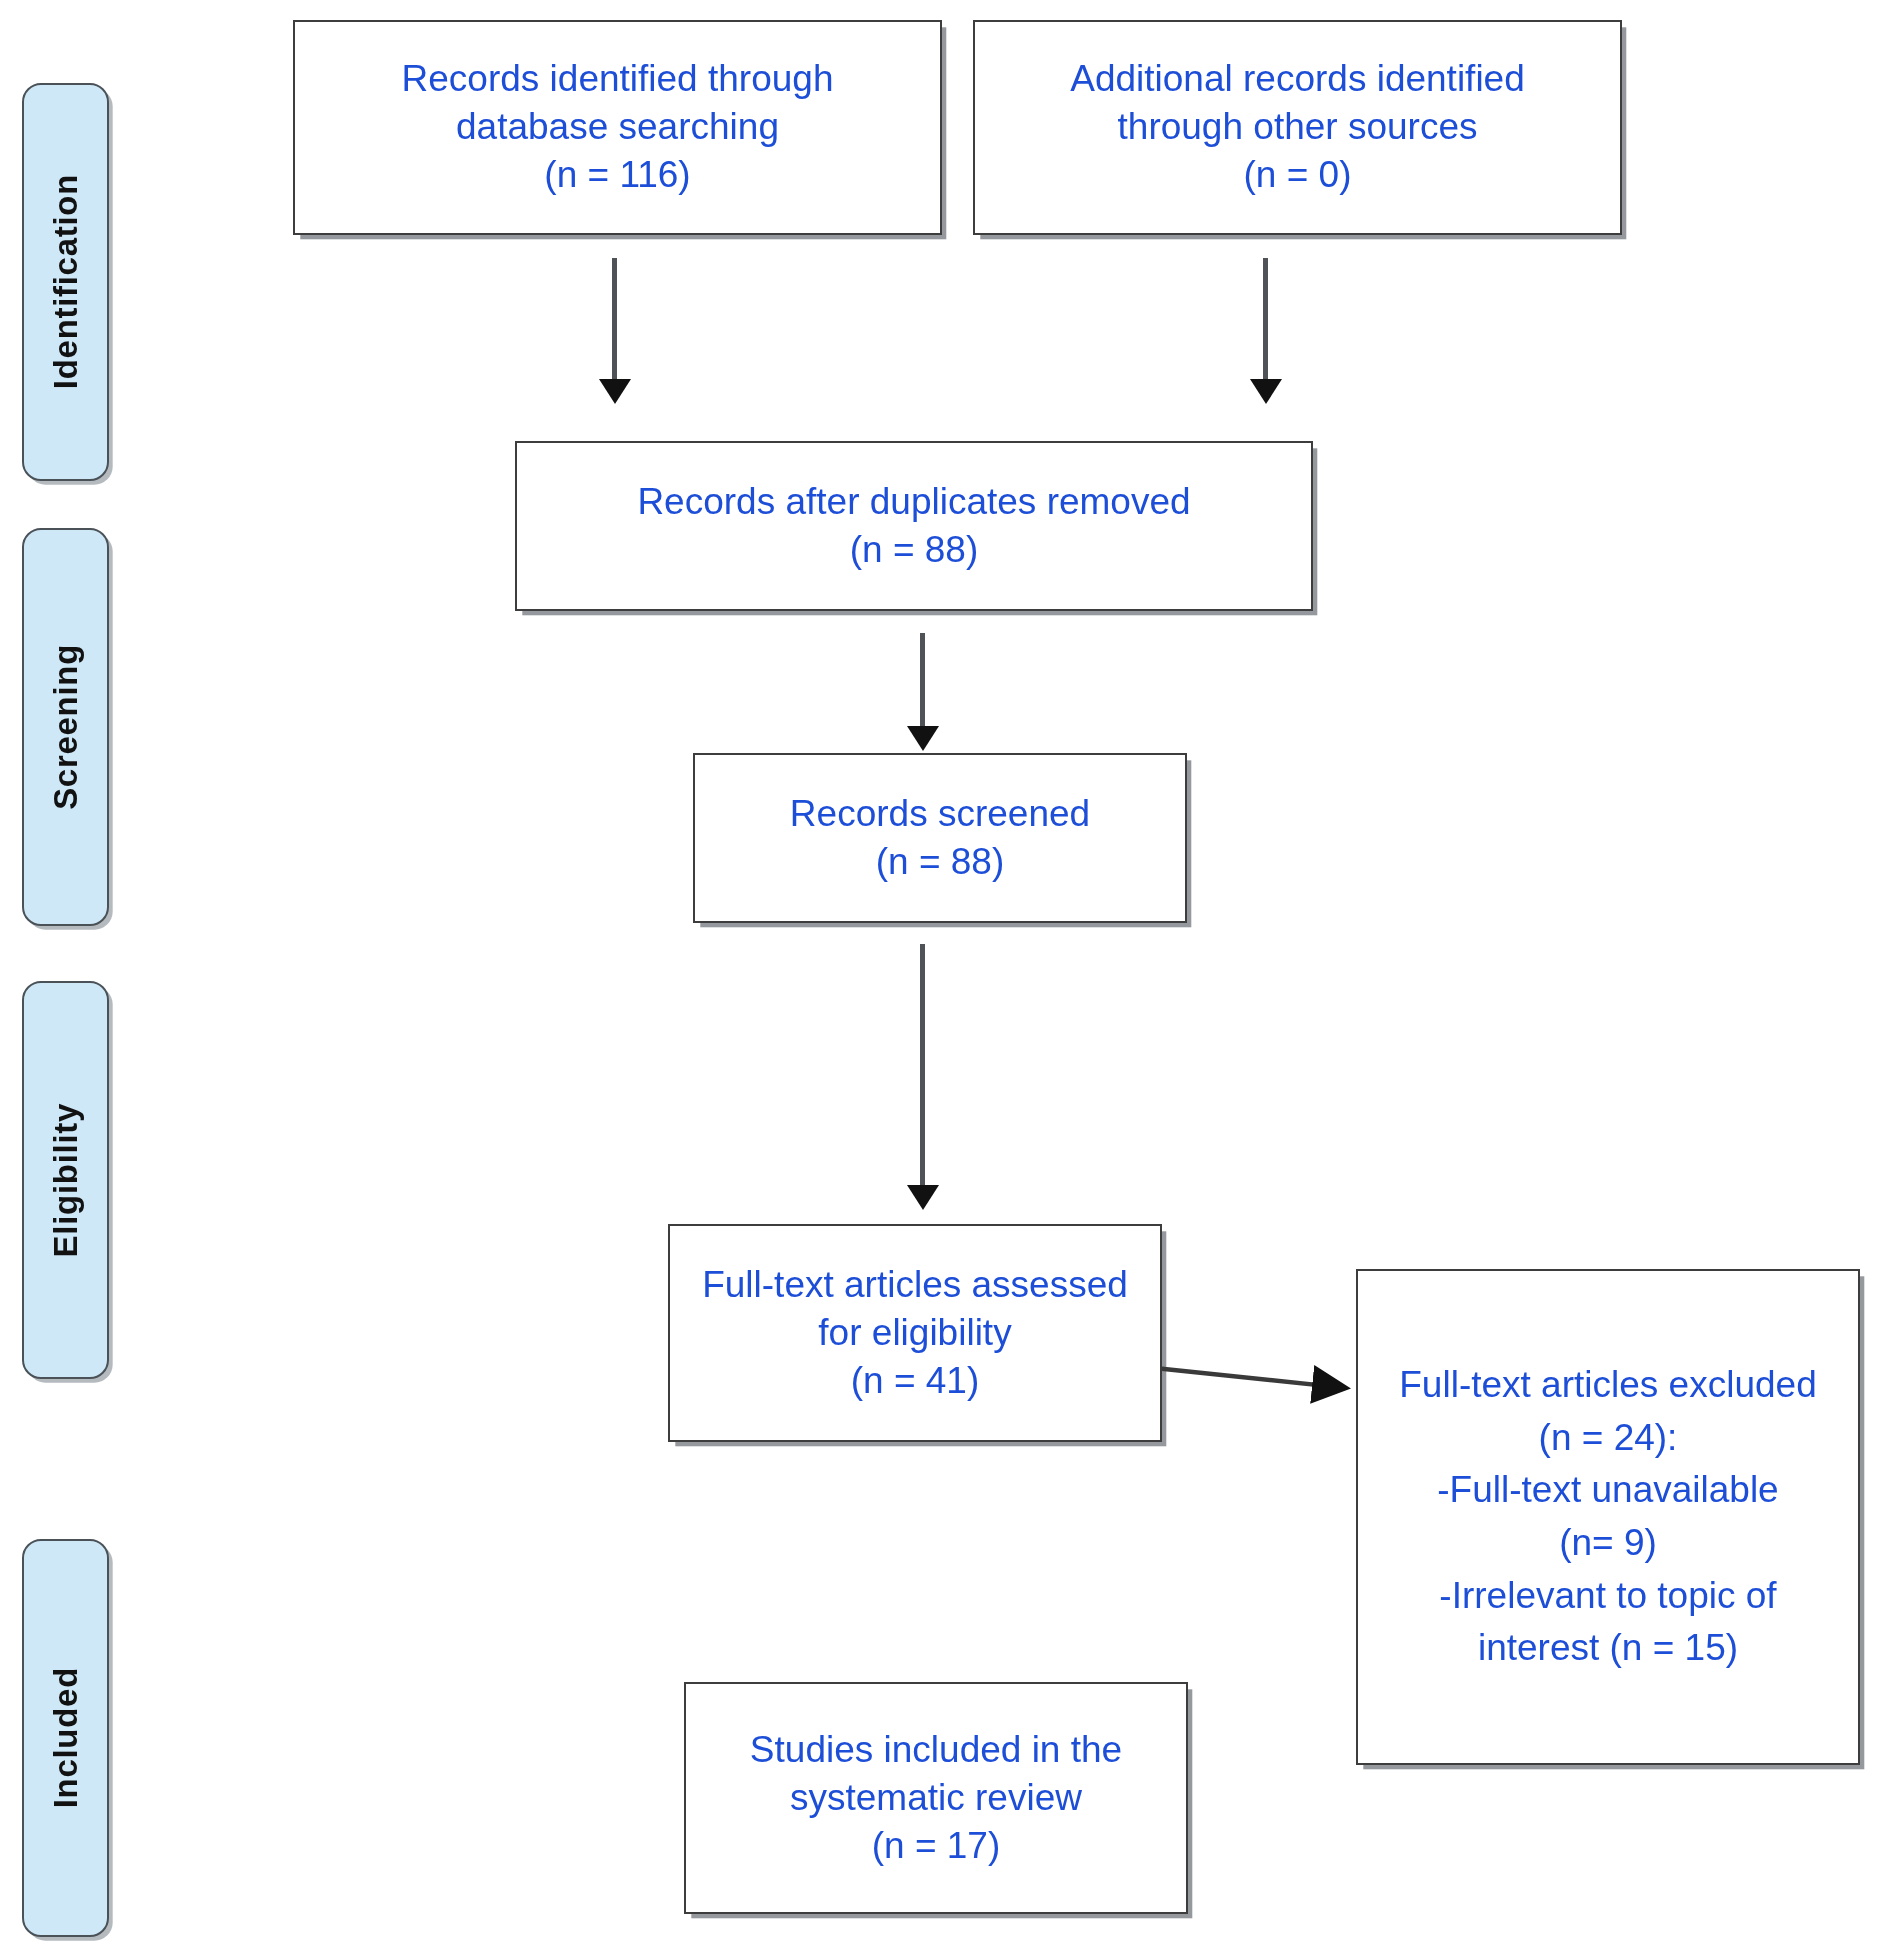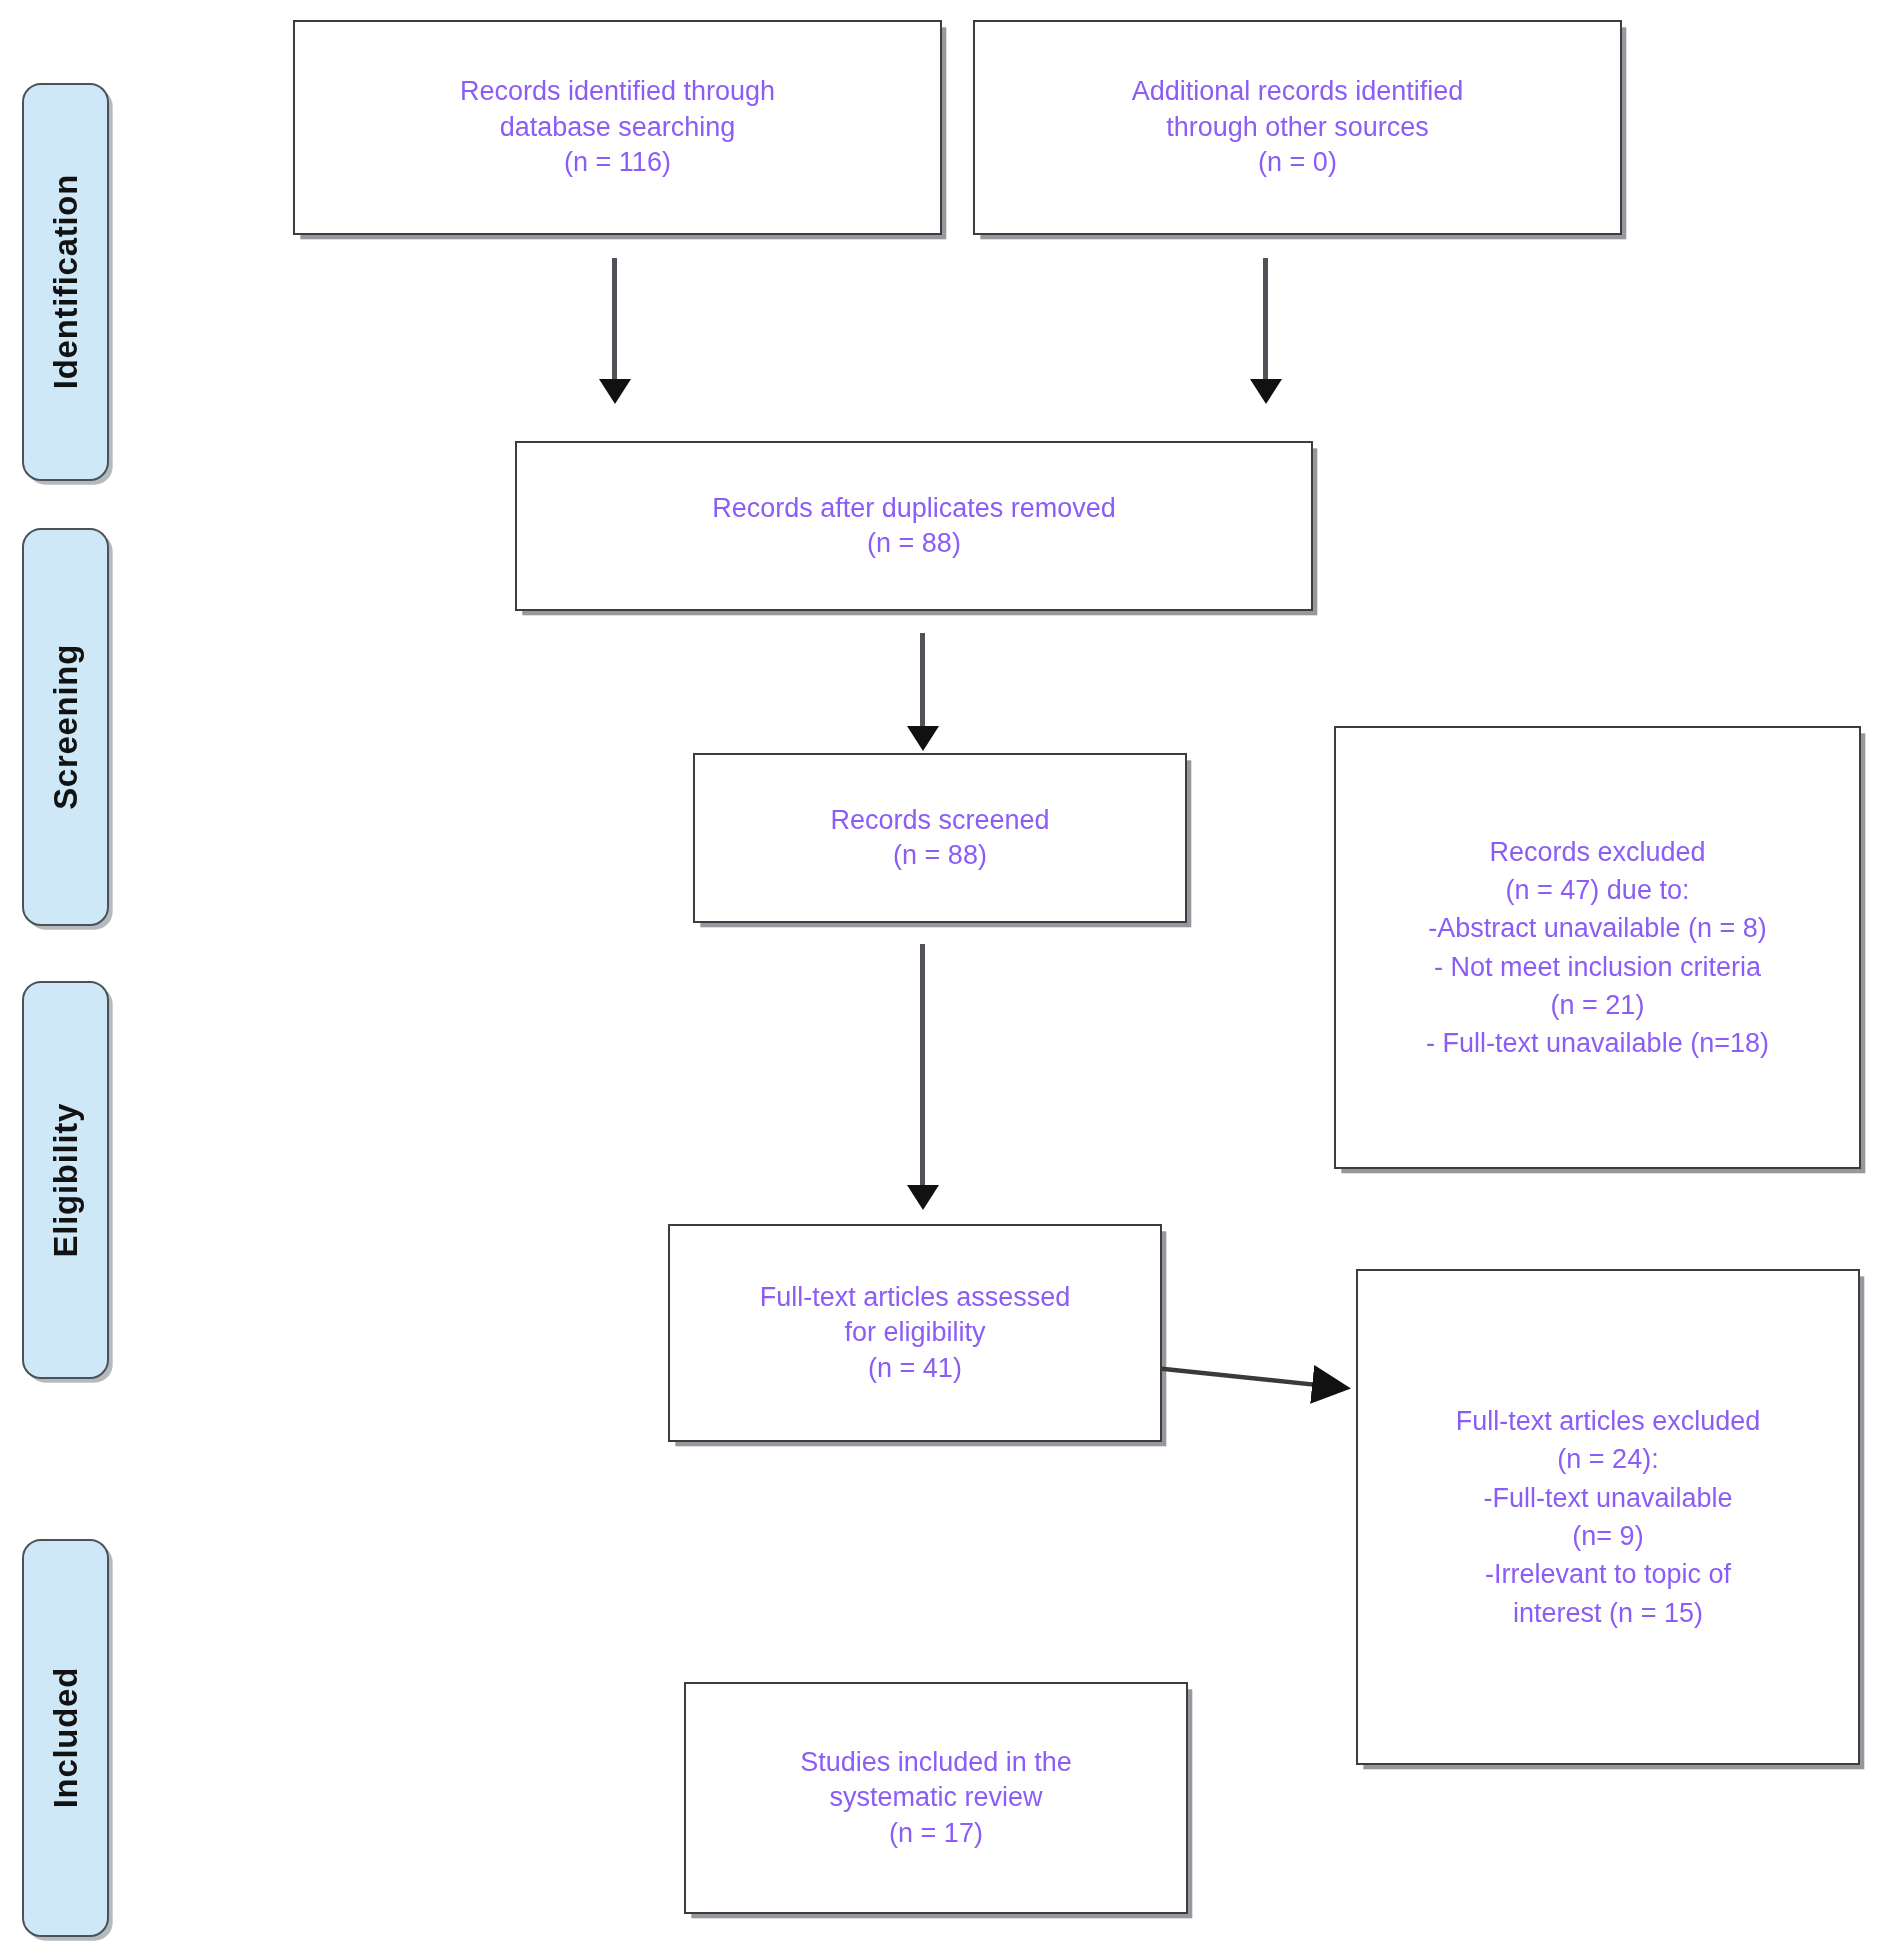--- a/index.html
+++ b/index.html
@@ -47,23 +47,23 @@
     box-sizing: border-box;
     background: #ffffff;
     border: 2.2px solid #3d3d3d;
     box-shadow: 5.8px 5.8px 0 -1.5px rgba(130,135,140,0.85);
     display: flex;
     align-items: center;
     justify-content: center;
     text-align: center;
   }
   .flow-box .box-text {
-    font-size: 27px;
+    font-size: 37px;
     line-height: 1.30;
-    color: #8b5cf6;
+    color: #1d4ed8;
     padding: 0 13px;
     font-family: "Liberation Sans", sans-serif;
     white-space: pre-line;
   }
   .flow-box.tall .box-text {
     line-height: 1.42;
   }
 
   
   .arrow-v {
@@ -120,28 +120,20 @@
   <div class="flow-box" style="left:515px; top:441px; width:798px; height:170px;">
     <span class="box-text">Records after duplicates removed
 (n = 88)</span>
   </div>
 
   <div class="flow-box" style="left:671px; top:753px; width:494px; height:170px;margin-left:22px;">
     <span class="box-text">Records screened
 (n = 88)</span>
   </div>
 
-  <div class="flow-box tall" style="left:1334px; top:726px; width:527px; height:443px;">
-    <span class="box-text">Records excluded
-(n = 47) due to:
--Abstract unavailable (n = 8)
-- Not meet inclusion criteria
-(n = 21)
-- Full-text unavailable (n=18)</span>
-  </div>
 
   <div class="flow-box" style="left:668px; top:1224px; width:494px; height:218px;">
     <span class="box-text">Full-text articles assessed
 for eligibility
 (n = 41)</span>
   </div>
 
   <div class="flow-box tall" style="left:1356px; top:1269px; width:504px; height:496px;">
     <span class="box-text">Full-text articles excluded
 (n = 24):

